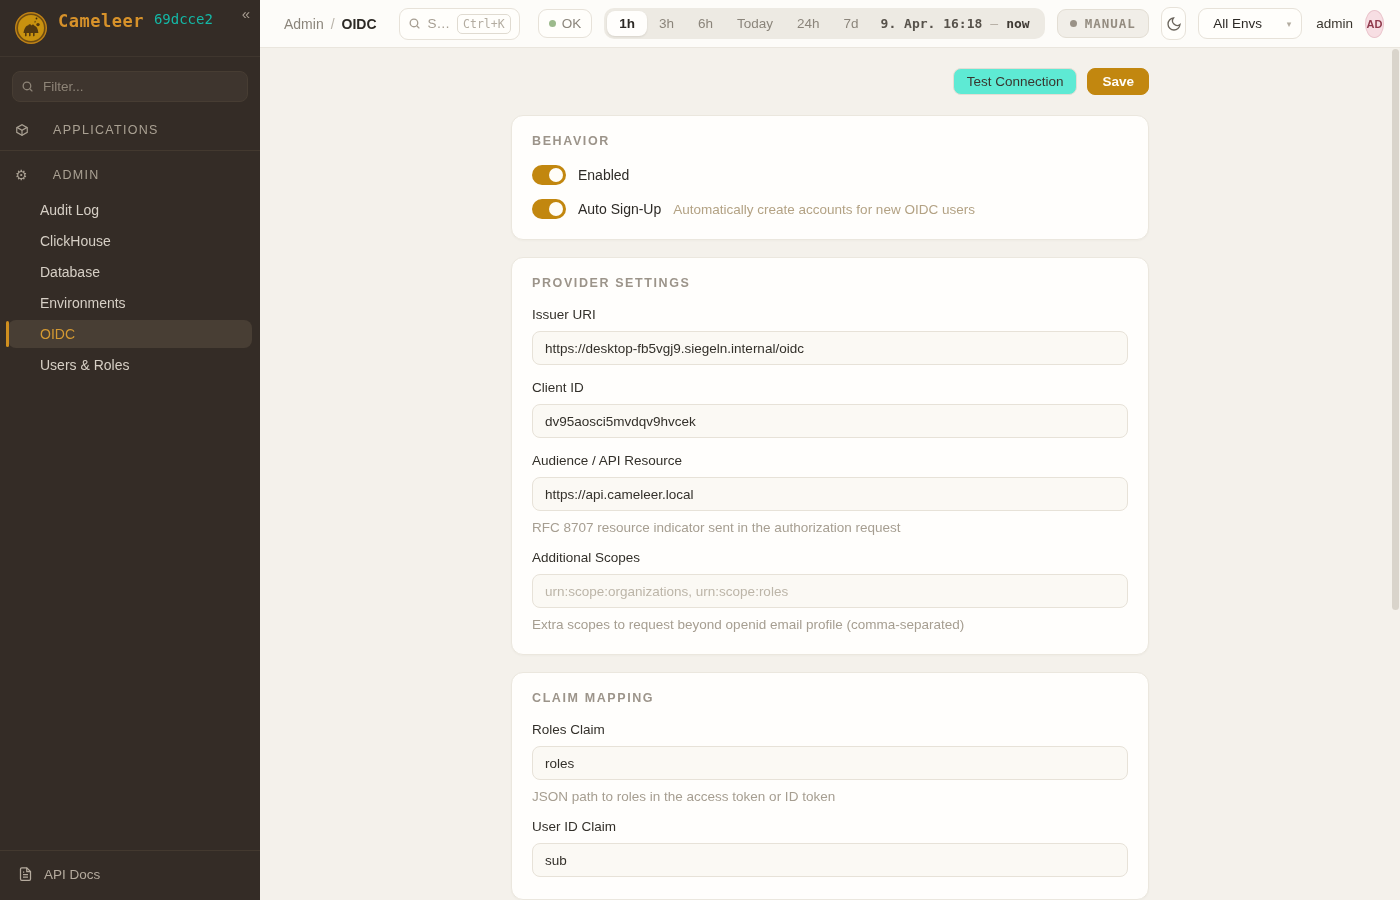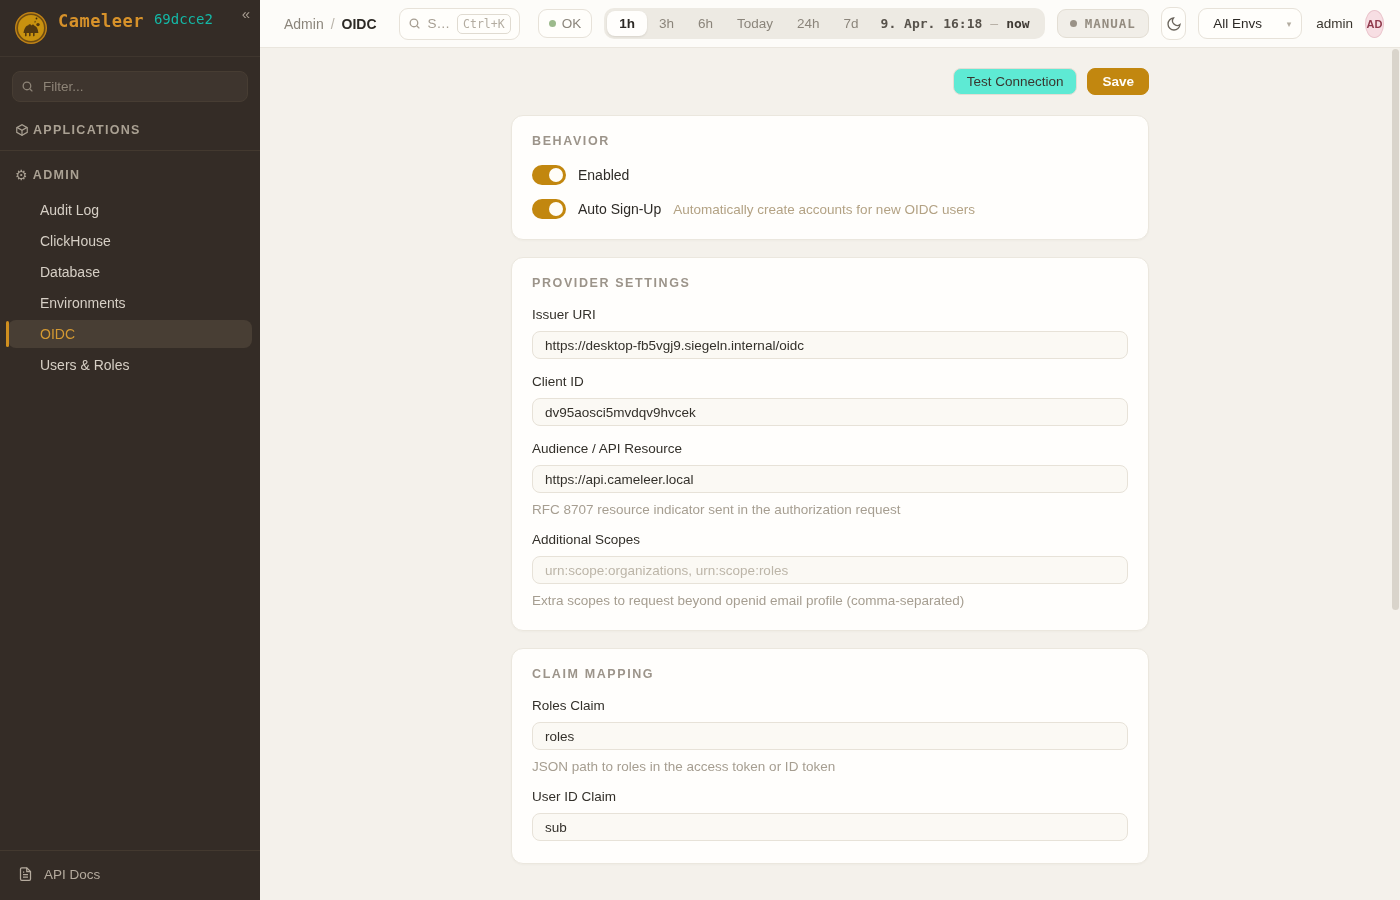--- a/index.html
+++ b/index.html
@@ -9,21 +9,21 @@
   
   .sidebar { width:260px; min-width:260px; background:#342c26; color:#d6cfc5; display:flex; flex-direction:column; position:relative; }
   .side-header { display:flex; gap:10px; padding:11px 14px; height:57px; border-bottom:1px solid #3f362e; position:relative; }
   .logo-name { font-family:"DejaVu Sans Mono", monospace; font-weight:bold; color:#d7922a; font-size:17px; letter-spacing:.5px; }
   .logo-ver { font-family:"DejaVu Sans Mono", monospace; color:#14b8a6; font-size:14px; }
   .collapse-btn { position:absolute; right:10px; top:5px; color:#a79d91; font-size:15px; cursor:pointer; }
   .filter-wrap { margin:14px 12px 10px 12px; position:relative; }
   .filter-wrap svg { position:absolute; left:9px; top:9px; }
   .filter-input { width:100%; background:#3e352e; border:1px solid #473d33; border-radius:8px; height:31px; color:#cfc8bd; padding:0 10px 0 30px; font-size:13.5px; outline:none; }
   .filter-input::placeholder { color:#8d8477; }
-  .side-section { display:flex; align-items:center; gap:4px; padding:11px 15px; color:#aaa193; font-size:12.5px; font-weight:bold; letter-spacing:1.3px; }
+  .side-section { display:flex; align-items:center; gap:24px; padding:11px 15px; color:#aaa193; font-size:12.5px; font-weight:normal; letter-spacing:1.3px; }
   .side-divider { border-bottom:1px solid #43392f; margin:2px 0 6px 0; }
   .side-items { padding:0 8px; }
   .side-item { margin:3px 0; padding:6px 12px 6px 32px; font-size:14px; color:#d6cfc5; border-radius:8px; position:relative; cursor:pointer; }
   .side-item.active { background:#483e34; color:#d49932; }
   .side-item.active::before { content:""; position:absolute; left:-2px; top:1px; bottom:1px; width:3px; background:#cf8f1f; border-radius:3px; }
   .side-footer { margin-top:auto; border-top:1px solid #43392f; padding:15px 16px 18px 18px; display:flex; align-items:center; gap:11px; color:#b5ab9e; font-size:13.5px; cursor:pointer; }
 
   
   .main { flex:1; display:flex; flex-direction:column; position:relative; overflow:hidden; }
   .topbar { height:48px; min-height:48px; background:#fdfcf9; border-bottom:1px solid #eae6de; display:flex; align-items:center; padding:0 16px 0 24px; gap:12px; }
@@ -58,21 +58,21 @@
   .card-title { color:#9c948a; font-size:12.5px; font-weight:bold; letter-spacing:1.6px; margin-bottom:17px; }
   .toggle-row { display:flex; align-items:center; gap:12px; margin-bottom:14px; }
   .toggle-row:last-child { margin-bottom:4px; }
   .toggle { width:34px; height:20px; border-radius:10px; background:#c2870f; position:relative; cursor:pointer; flex:none; }
   .toggle .knob { position:absolute; right:3px; top:3px; width:14px; height:14px; border-radius:50%; background:#fffdf8; }
   .toggle-label { font-size:14px; color:#2e2b27; }
   .toggle-hint { font-size:13.5px; color:#b3a284; }
   .field { margin-bottom:15px; }
   .field:last-child { margin-bottom:6px; }
   .field-label { font-size:13.5px; color:#33302a; margin-bottom:9px; }
-  .text-input { width:100%; height:28px; background:#fbf9f4; border:1px solid #e7e2d8; border-radius:8px; padding:0 12px; font-size:13.5px; color:#33302a; font-family:inherit; outline:none; }
+  .text-input { width:100%; height:34px; background:#fbf9f4; border:1px solid #e7e2d8; border-radius:8px; padding:0 12px; font-size:13.5px; color:#33302a; font-family:inherit; outline:none; }
   .text-input::placeholder { color:#bcb5a8; }
   .field-hint { margin-top:9px; font-size:13.5px; color:#a69e91; }
 
   .scroll-thumb { position:absolute; right:1px; top:49px; width:7px; height:561px; background:#d9d4cb; border-radius:4px; cursor:pointer; }
 </style>
 </head>
 <body>
 
 <aside class="sidebar">
   <div class="side-header">

